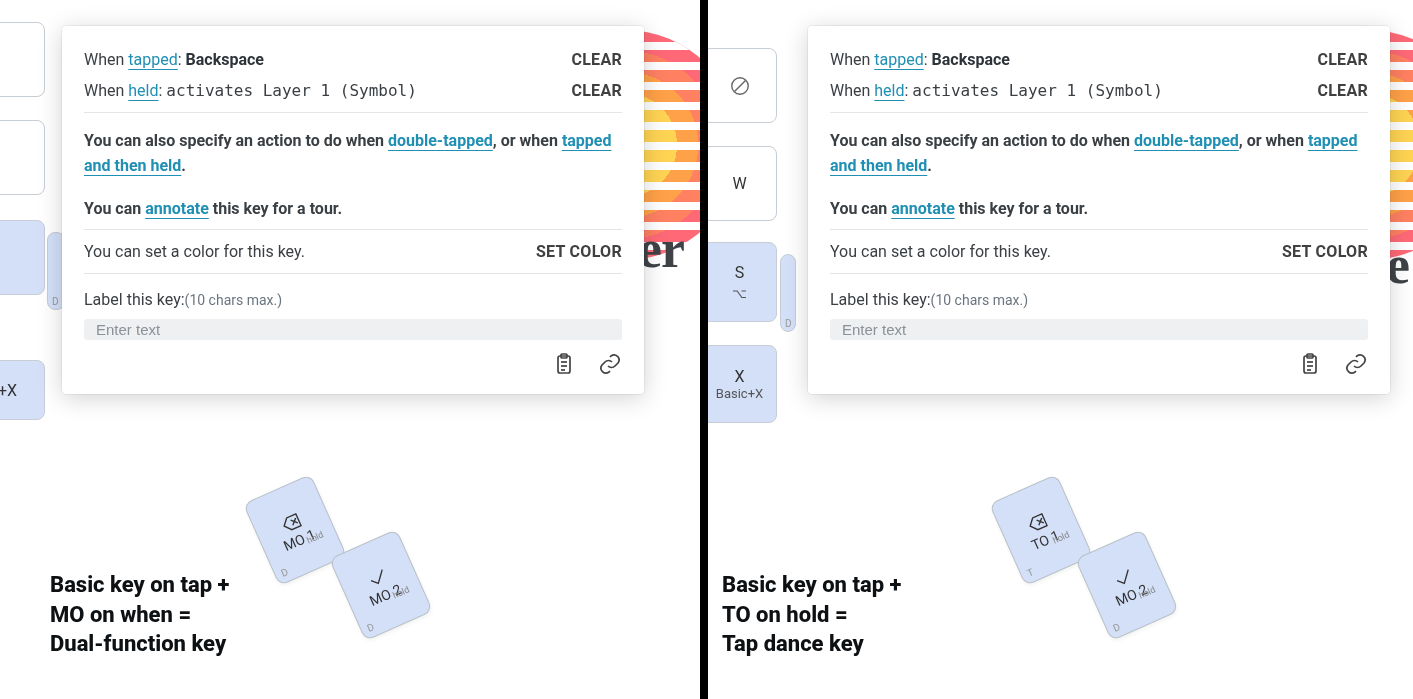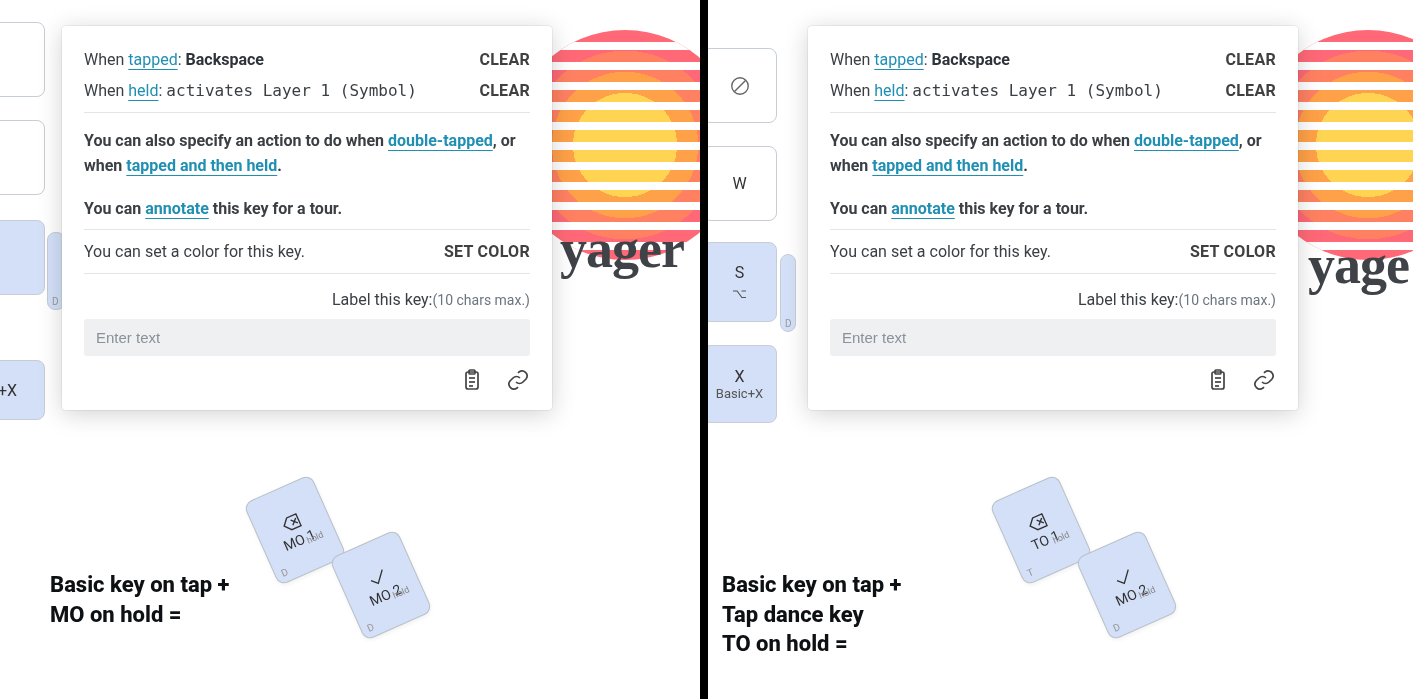--- a/index.html
+++ b/index.html
@@ -47,38 +47,38 @@
     position:absolute; bottom:2px; left:4px; font-size:10px; color:#999;
   }
   .bgkey .sub { font-size:13px; color:#555; }
   
   .popover {
     position: absolute;
     background: #fff;
     border-radius: 4px;
     box-shadow: 0 4px 24px rgba(0,0,0,0.18), 0 0 0 1px rgba(0,0,0,0.05);
     padding: 18px 22px 14px 22px;
-    width: 490px;
+    width: 582px;
     font-size: 16px;
     color: #3a3f44;
   }
   .row {
     display:flex; justify-content:space-between; align-items:center;
     padding: 6px 0;
   }
   .row-b { border-bottom:1px solid #e5e5e5; padding-bottom:12px; margin-bottom:6px;}
   .link { color:#1f8fb3; text-decoration:underline; text-underline-offset:4px; cursor:pointer;}
   .linkbtn { color:#404040; font-weight:700; letter-spacing:0.3px; cursor:pointer;}
   .mono { font-family: ui-monospace, Menlo, Consolas, monospace; font-weight:400;}
   .strong { font-weight:700; color:#2d3339;}
   .para { padding:10px 0 8px 0; line-height:1.55;font-weight:bold;}
   .muted { color:#6b7580; font-size:14px;}
-  .labelrow { display:flex; justify-content:flex-end; align-items:baseline; padding-top:10px;}
+  .labelrow { display:flex; justify-content:flex-start; align-items:baseline; padding-top:10px;}
   .input {
-    width:100%; margin-top:10px; padding:10px 12px;
+    width:100%; margin-top:10px; padding:2px 12px;
     background:#eef0f2; border:none; border-radius:3px;
     font-size:15px; color:#333;
   }
   .input::placeholder { color:#8a9199; }
   .iconrow { display:flex; justify-content:flex-end; gap:22px; padding-top:12px; color:#444;}
   .iconrow svg { width:24px; height:24px; stroke:#444; fill:none; stroke-width:1.7; cursor:pointer;}
   
   .caption {
     position:absolute;
     font-weight:800;
@@ -210,21 +210,22 @@
     <svg viewBox="0 0 24 24">
         <polyline points="4 12 10 18 20 6"></polyline>
       </svg>
     <span>MO 2</span>
     <span class="hold">hold</span>
     <span class="cornerD">D</span>
   </div>
 
   <div class="caption" style="left:50px; top:570px;">
     <div>Basic key on tap +</div>
-    <div>MO on hold =</div>
+    <div>MO on when =</div>
+    <div>Dual-function key</div>
   </div>
 </div>
 
 <div class="divider"></div>
 
 <div class="half right-half">
   <div class="sun" style="left:545px; top:30px;"></div>
   <svg class="plane" style="left:600px; top:100px;" width="120" height="120">
     <polygon points="10,70 110,15 60,110 50,75" fill="#f2b2c3" stroke="#b07" stroke-width="1" opacity="0.7"></polygon>
   </svg>
@@ -312,16 +313,16 @@
     <svg viewBox="0 0 24 24">
         <polyline points="4 12 10 18 20 6"></polyline>
       </svg>
     <span>MO 2</span>
     <span class="hold">hold</span>
     <span class="cornerD">D</span>
   </div>
 
   <div class="caption" style="left:14px; top:570px;">
     <div>Basic key on tap +</div>
+    <div>TO on hold =</div>
     <div>Tap dance key</div>
-    <div>TO on hold =</div>
   </div>
 </div>
 
 </body></html>

